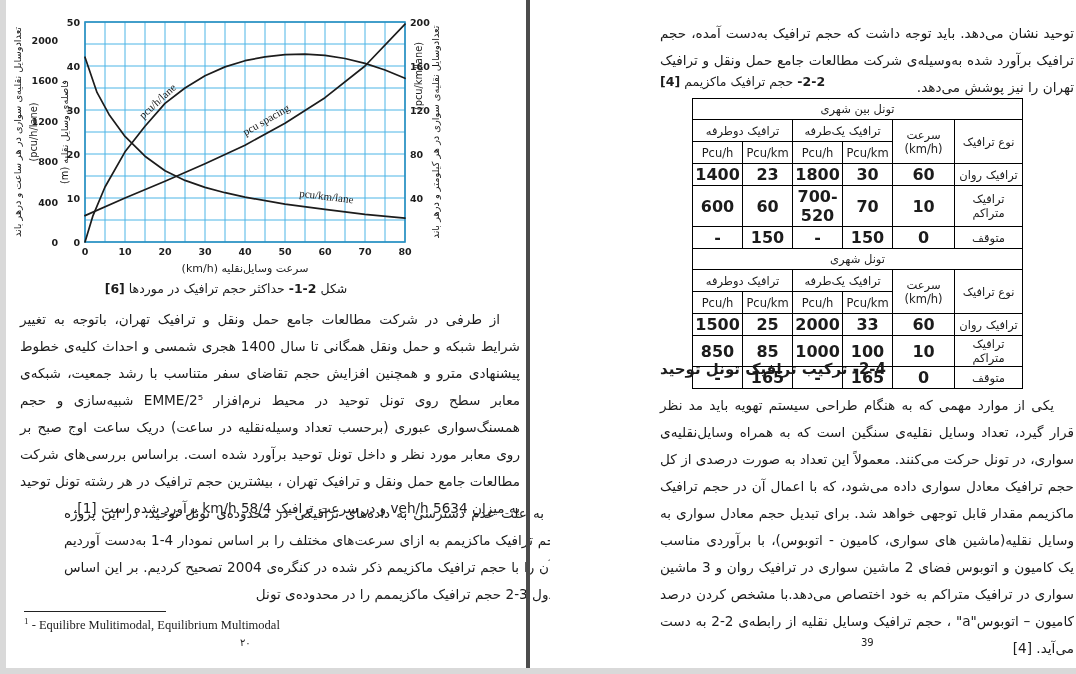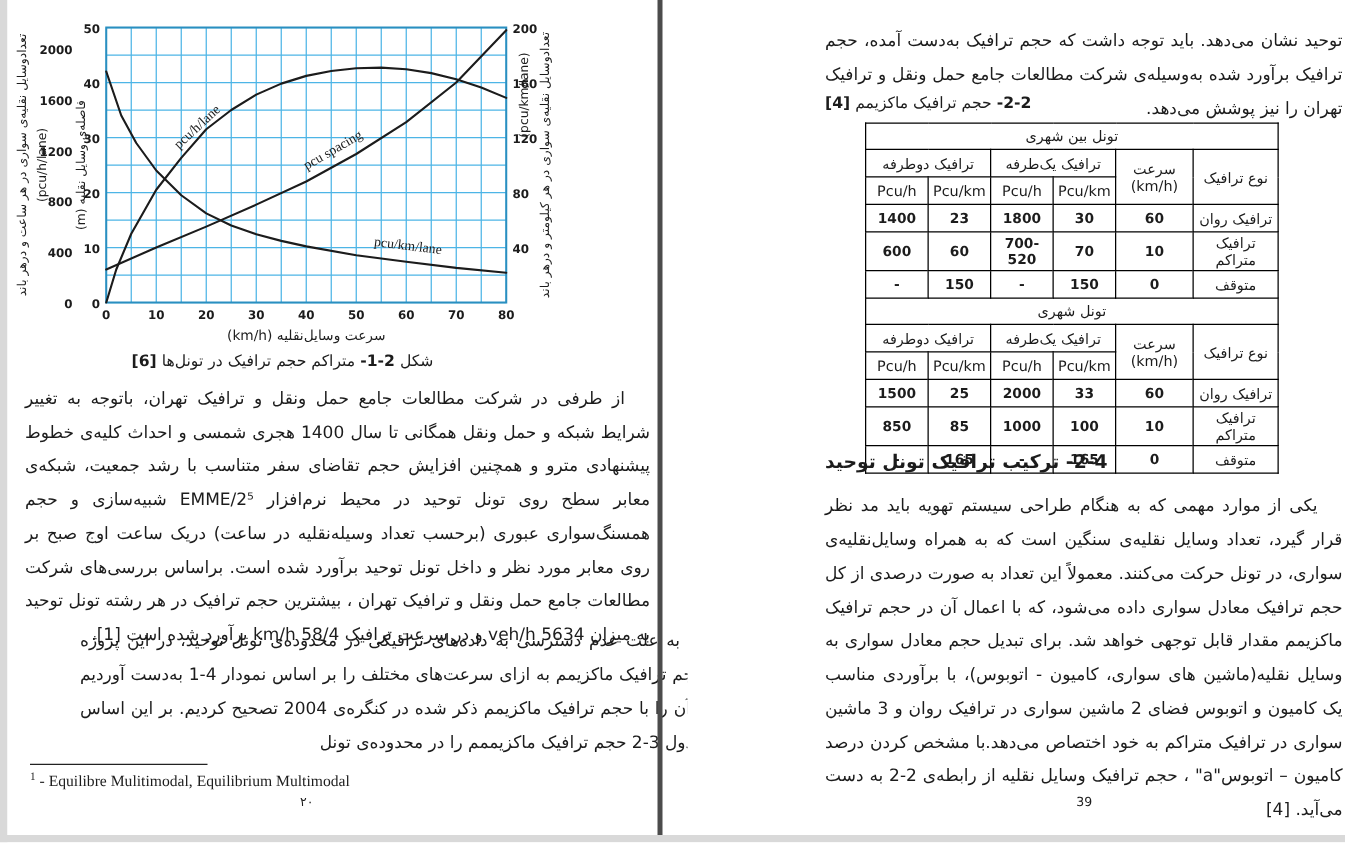--- a/index.html
+++ b/index.html
@@ -27,21 +27,21 @@
   .page-num{position:absolute;top:637px;font-size:10px;direction:rtl;}
   .page-num.pl{left:234px;} .page-num.pr{left:311px;}
 
   .table-caption{position:absolute;left:110px;top:74px;width:400px;direction:rtl;text-align:left;
                  font-size:12.5px;}
   .table-caption b{font-weight:bold;}
   table.traffic{position:absolute;left:142px;top:98px;width:330px;border-collapse:collapse;
                 direction:rtl;font-size:11.5px;table-layout:fixed;border-radius:26px;}
   table.traffic td{border:1px solid #000;text-align:center;padding:1px 2px;height:19px;}
   table.traffic td.sec{height:18px;}
-  table.traffic td.num{font-weight:bold;font-size:11px;}
+  table.traffic td.num{font-weight:bold;font-size:16px;}
   .heading{position:absolute;left:110px;top:360px;width:412px;direction:rtl;text-align:left;
            font-size:15px;font-weight:bold;margin:0;}
 
   svg text{fill:#1c1c1c;}
   .tick{font-size:9.5px;font-weight:bold;}
   .axlab{font-size:9.8px;}
   .curvelab{font-family:"Liberation Serif",serif;font-size:11px;}
 </style>
 </head>
 <body>
@@ -113,21 +113,21 @@
         <text class="axlab" style="direction:rtl" transform="translate(58,128) rotate(-90)" text-anchor="middle">فاصله‌ی وسایل نقلیه (m)</text>
         <text class="axlab" style="direction:rtl" transform="translate(429,128) rotate(-90)" text-anchor="middle">تعدادوسایل نقلیه‌ی سواری در هر کیلومتر و درهر باند</text>
         <text class="axlab" transform="translate(412,72) rotate(-90)" text-anchor="middle">(pcu/km/lane)</text>
         <text class="axlab" style="direction:rtl;font-size:11px" x="235" y="268" text-anchor="middle">سرعت وسایل‌نقلیه (km/h)</text>
       </svg>
     </div>
 
     <div class="fig-caption">
       <span>شکل</span>
       <b>2-1-</b>
-      <span>متراکم حجم ترافیک در تونل‌ها</span>
+      <span>حداکثر حجم ترافیک در مورد‌ها</span>
       <b>[6]</b>
     </div>
 
     <p class="para indent" style="left:14px;top:306px;width:500px;">از طرفی در شرکت مطالعات جامع حمل ونقل و ترافیک تهران، باتوجه به تغییر شرایط شبکه و حمل ونقل همگانی تا سال 1400 هجری شمسی و احداث کلیه‌ی خطوط پیشنهادی مترو و همچنین افزایش حجم تقاضای سفر متناسب با رشد جمعیت، شبکه‌ی معابر سطح روی تونل توحید در محیط نرم‌افزار EMME/2⁵ شبیه‌سازی و حجم همسنگ‌سواری عبوری (برحسب تعداد وسیله‌نقلیه در ساعت) دریک ساعت اوج صبح بر روی معابر مورد نظر و داخل تونل توحید برآورد شده است. براساس بررسی‌های شرکت مطالعات جامع حمل ونقل و ترافیک تهران ، بیشترین حجم ترافیک در هر رشته تونل توحید به میزان 5634 veh/h و در سرعت ترافیک 58/4 km/h برآورد شده است [1].</p>
     <p class="para indent" style="left:14px;top:500px;width:500px;margin-left:44px;">به علت عدم دسترسی به داده‌های ترافیکی در محدوده‌ی تونل توحید، در این پروژه حجم ترافیک ماکزیمم به ازای سرعت‌های مختلف را بر اساس نمودار 4-1 به‌دست آوردیم و آن را با حجم ترافیک ماکزیمم ذکر شده در کنگره‌ی 2004 تصحیح کردیم. بر این اساس جدول 3-2 حجم ترافیک ماکزیممم را در محدوده‌ی تونل</p>
 
     <div class="footnote-sep"></div>
     <div class="footnote"><sup>1</sup> <span>- Equilibre Mulitimodal, Equilibrium Multimodal</span></div>
 
     <div class="page-num pl">۲۰</div>

